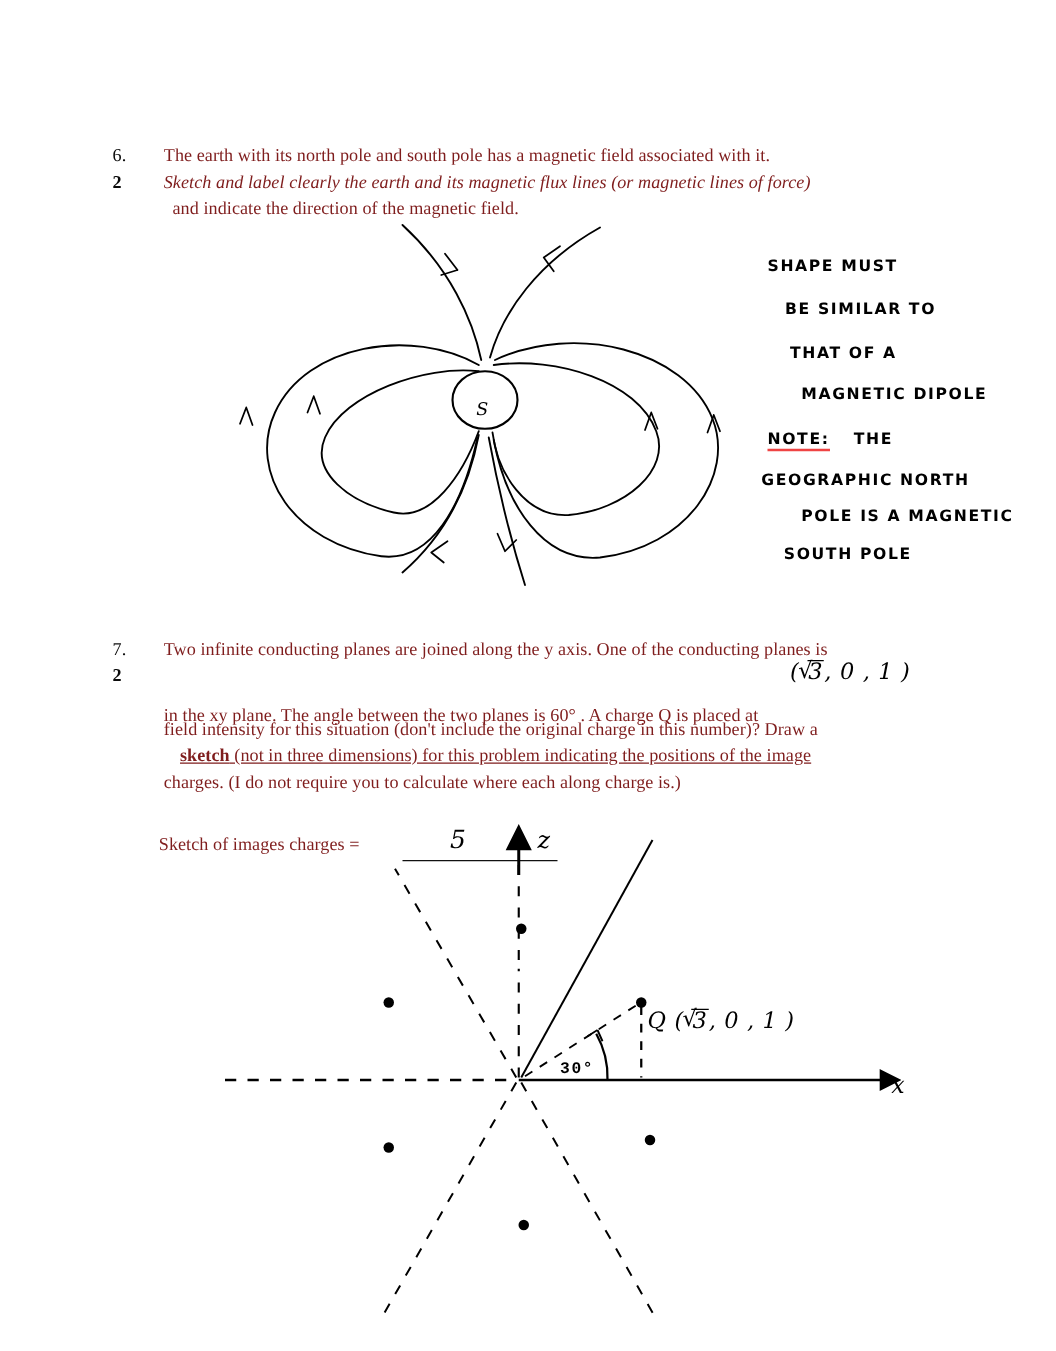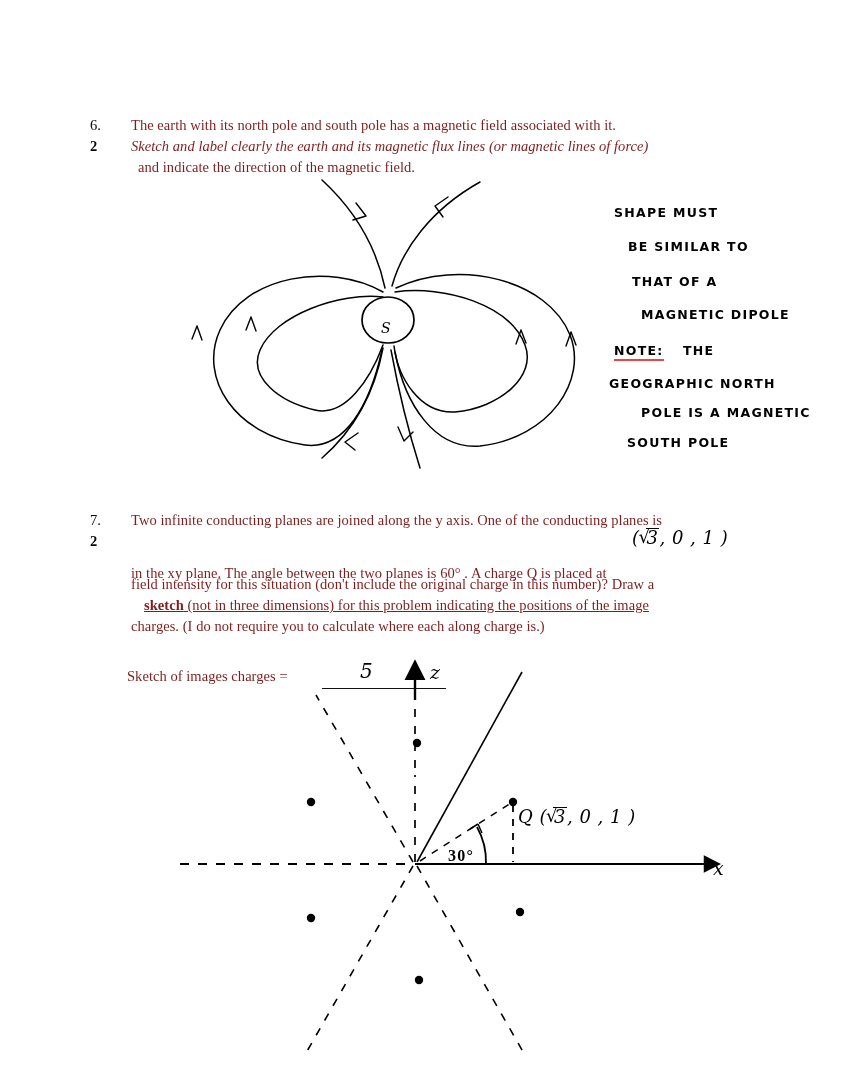--- a/index.html
+++ b/index.html
@@ -68,22 +68,22 @@
     letter-spacing: 0.5px;
     text-align: right;
   }
   .hw-axis {
     font-family: "DejaVu Serif", serif;
     font-size: 19px;
     font-style: italic;
     font-weight: normal;
   }
   .hw-ang {
-    font-family: Liberation Serif, serif;
-    font-size: 16px;
+    font-family: Liberation Mono, monospace;
+    font-size: 13px;
     font-weight: bold;
   }
 
   
   .sqrt {
     display: inline-block;
     position: relative;
     padding-left: 6px;
   }
   .sqrt::before {

